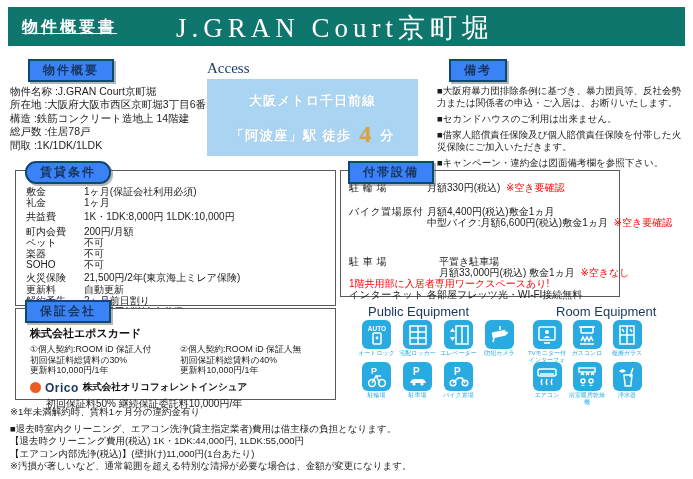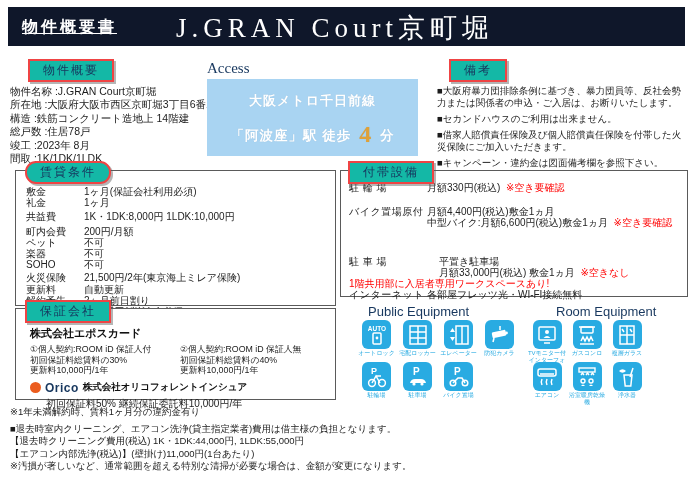--- a/index.html
+++ b/index.html
@@ -1,29 +1,29 @@
 <!DOCTYPE html>
 <html><head>
 <meta charset="utf-8">
 <style>
   * { margin:0; padding:0; box-sizing:border-box; }
   html,body { background:#fff; }
   body { font-family:"Liberation Sans","DejaVu Sans",sans-serif; color:#222; }
   #page { position:relative; width:693px; height:479px; background:#fff; overflow:hidden; }
 
   
-  .header-bar { position:absolute; left:8px; top:7px; width:677px; height:39px; background:#0f172a; }
+  .header-bar { position:absolute; left:8px; top:7px; width:677px; height:39px; background:#0f766e; }
   .doc-type { position:absolute; left:14px; top:10px; font-size:16px; font-weight:bold; color:#fff;
               letter-spacing:3px; text-decoration:underline; }
   .prop-name { position:absolute; left:168px; top:3px; font-size:27px; color:#fff;
                font-family:"Liberation Serif","DejaVu Serif",serif; letter-spacing:5px; font-weight:500; white-space:nowrap; }
 
   
-  .sec-tab { position:absolute; background:#14b8a6; border:2px solid #ef4444; color:#17375e;
-             font-size:12px; font-weight:normal; letter-spacing:2px; padding:1px 13px;
+  .sec-tab { position:absolute; background:#3b82f6; border:2px solid #0c4a6e; color:#17375e;
+             font-size:12px; font-weight:bold; letter-spacing:2px; padding:1px 13px;
              box-shadow:2px 2px 0 rgba(90,90,90,.45); z-index:5; white-space:nowrap; }
 
   
   .overview-lines { position:absolute; left:10px; top:85px; font-size:10.5px; line-height:13.4px; color:#1c1c1c; white-space:nowrap; }
 
   
   .access-title { position:absolute; left:207px; top:60px; font-size:15px; color:#17375e;
                   font-family:"Liberation Serif","DejaVu Serif",serif; }
   .access-box { position:absolute; left:207px; top:79px; width:211px; height:77px; background:#a9d4f2; text-align:center; }
   .access-l1 { margin-top:13px; font-size:13px; font-weight:bold; color:#fff; letter-spacing:1px; text-shadow:0 0 1px #8fb8d8; }
@@ -32,21 +32,21 @@
               font-weight:bold; position:relative; top:2px; padding:0 3px; }
 
   
   .remarks-list { position:absolute; left:437px; top:85px; width:253px; font-size:9.5px; line-height:12px; color:#1c1c1c; }
   .remarks-list .rm-item { margin-bottom:4px; }
 
   
   .content-box { position:absolute; border:1px solid #5a5a5a; background:#fff; }
   .rental-box { left:15px; top:170px; width:321px; height:136px; padding:15px 4px 4px 10px; }
   .rental-row { display:grid; grid-template-columns:58px 1fr; font-size:10px; line-height:11.2px; white-space:nowrap; }
-  .facil-box { left:340px; top:170px; width:348px; height:127px; padding:11px 4px 0 8px; }
+  .facil-box { left:340px; top:170px; width:280px; height:127px; padding:11px 4px 0 8px; }
   .facil-row { display:grid; grid-template-columns:78px 1fr; font-size:10px; line-height:11.5px; white-space:nowrap; }
   .facil-label { letter-spacing:.5px; }
   .red-note { color:#f00; }
   .facil-highlight { position:absolute; left:8px; bottom:5px; color:#f00; font-size:10px; }
 
   .guar-box { left:15px; top:308px; width:321px; height:92px; padding:17px 6px 0 14px; }
   .guar-company1 { font-size:11px; font-weight:bold; color:#111; }
   .guar-plans { display:grid; grid-template-columns:150px 1fr; margin-top:3px; font-size:8.8px; line-height:10.6px; color:#222; }
   .orico-row { display:flex; align-items:center; margin-top:5px; gap:4px; }
   .orico-dot { width:11px; height:11px; border-radius:50%; background:#eb5c1e; }
@@ -76,21 +76,20 @@
     <span class="doc-type">物件概要書</span>
     <span class="prop-name">J.GRAN Court京町堀</span>
   </div>
 
   <div class="sec-tab" style="left:28px; top:59px;">物件概要</div>
   <div class="overview-lines">
     <div>物件名称 :J.GRAN Court京町堀</div>
     <div>所在地 :大阪府大阪市西区京町堀3丁目6番11</div>
     <div>構造 :鉄筋コンクリート造地上 14階建</div>
     <div>総戸数 :住居78戸</div>
-    <div>竣工 :2023年 8月</div>
     <div>間取 :1K/1DK/1LDK</div>
   </div>
 
   <div class="access-title">Access</div>
   <div class="access-box">
     <div class="access-l1">大阪メトロ千日前線</div>
     <div class="access-l2">
       <span>「阿波座」駅</span>
       <span>徒歩</span>
       <span class="walk-min">4</span>

